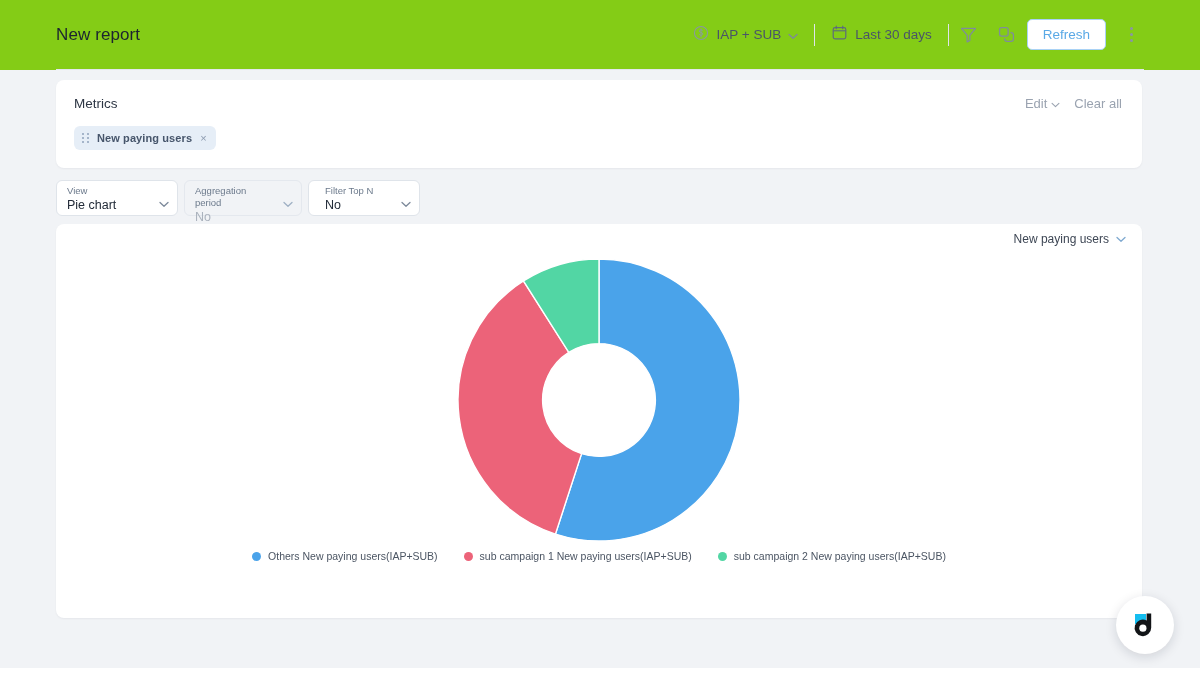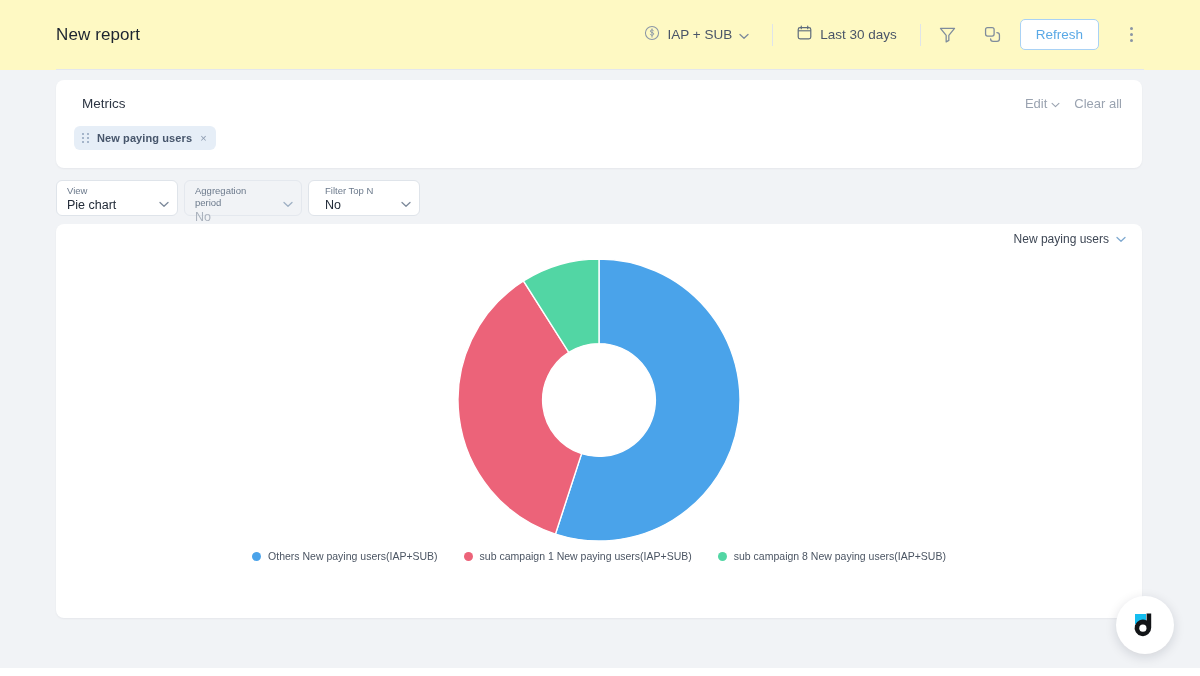--- a/index.html
+++ b/index.html
@@ -7,29 +7,29 @@
     width: 1200px; height: 676px;
     font-family: "Liberation Sans", sans-serif;
     background: #f1f3f6;
     overflow: hidden;
   }
   .app { position: relative; width: 1200px; height: 676px; background: #f1f3f6; }
 
   
   .topbar {
     position: absolute; left: 0; top: 0; width: 1200px; height: 70px;
-    background: #fef9c3;
+    background: #84cc16;
   }
   .topbar-inner {
     position: absolute; left: 56px; right: 56px; top: 0; height: 70px;
     display: flex; align-items: center; justify-content: space-between;
     border-bottom: 1px solid #e3e7ed;
   }
   .page-title { font-size: 17px; color: #1c2430; letter-spacing: .1px; }
-  .topbar-right { display: flex; align-items: center; gap: 9px; }
+  .topbar-right { display: flex; align-items: center; gap: 2px; }
   .tb-group { display: flex; align-items: center; gap: 7px; padding: 0 14px; cursor: pointer; }
   .tb-label { font-size: 13.5px; color: #4a5568; white-space: nowrap; }
   .tb-div { width: 1px; height: 22px; background: #dfe4ea; }
   .icon-btn {
     width: 30px; height: 30px; display: flex; align-items: center; justify-content: center;
     cursor: pointer; margin: 0 3px;
   }
   .refresh-btn {
     border: 1px solid #a9d2f5; border-radius: 5px;
     color: #5aa9e6; background: #fff;
@@ -41,21 +41,20 @@
   .kebab i { width: 3px; height: 3px; border-radius: 50%; background: #8a95a5; display: block; }
 
   
   .metrics-card {
     position: absolute; left: 56px; top: 80px; width: 1086px; height: 88px;
     background: #fff; border-radius: 8px; box-shadow: 0 1px 2px rgba(16,24,40,.05);
   }
   .metrics-head {
     display: flex; align-items: center; justify-content: space-between;
     padding: 16px 20px 0 18px;
-    margin-left: 8px;
   }
   .metrics-title { font-size: 13.5px; color: #2d3644; }
   .metrics-actions { display: flex; align-items: center; gap: 14px; }
   .metrics-action { font-size: 13px; color: #9aa3b0; cursor: pointer; display: flex; align-items: center; gap: 4px; }
   .chip-row { padding: 10px 0 0 18px; }
   .chip {
     display: inline-flex; align-items: center; gap: 8px;
     background: #e6eef7; border-radius: 6px; padding: 6px 9px 6px 8px; cursor: pointer;
   }
   .chip-handle { display: grid; grid-template-columns: 2px 2px; gap: 2px 3px; }
@@ -255,21 +254,21 @@
         <div class="legend-item">
           <span class="legend-dot" style="background: rgb(74, 163, 234);"></span>
           <span class="legend-text">Others New paying users(IAP+SUB)</span>
         </div>
         <div class="legend-item">
           <span class="legend-dot" style="background: rgb(236, 99, 121);"></span>
           <span class="legend-text">sub campaign 1 New paying users(IAP+SUB)</span>
         </div>
         <div class="legend-item">
           <span class="legend-dot" style="background: rgb(82, 214, 164);"></span>
-          <span class="legend-text">sub campaign 8 New paying users(IAP+SUB)</span>
+          <span class="legend-text">sub campaign 2 New paying users(IAP+SUB)</span>
         </div>
       </div>
   </div>
 
   <div class="fab">
     <svg width="34" height="34" viewBox="0 0 34 34">
       <rect x="7" y="6" width="11" height="10" fill="#15bef0"></rect>
       <path d="M18.6 5.4h4.6v14.4a8.3 8.3 0 1 1-4.6-7.4V5.4Z" fill="#121417"></path>
       <circle cx="14.9" cy="20.2" r="3.6" fill="#ffffff"></circle>
     </svg>

